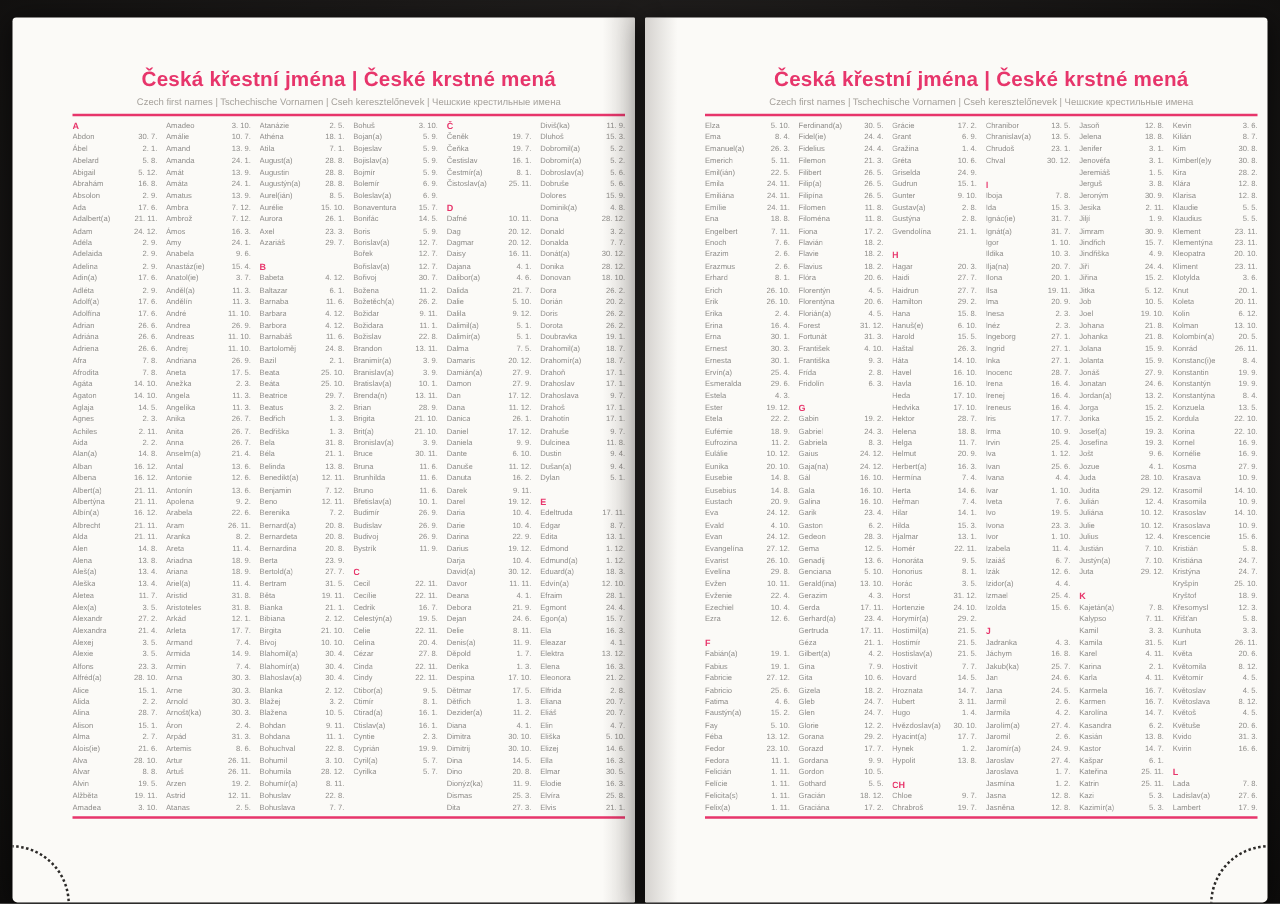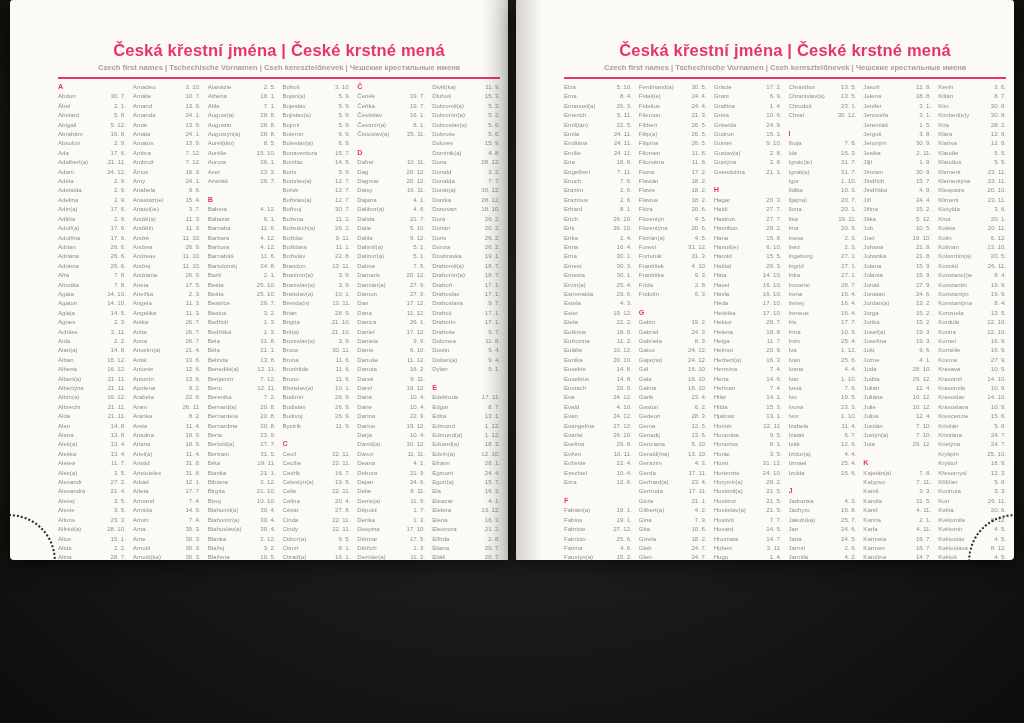--- a/index.html
+++ b/index.html
@@ -5,39 +5,39 @@
   :root { --accent:#e7356b; --txt:#8f8d8a; --page:#fbfaf7; }
   * { box-sizing:border-box; }
   html,body { margin:0; padding:0; }
   body {
     width:1024px; height:723px; overflow:hidden;
     background: radial-gradient(ellipse at 50% 40%, #34312f 0%, #1b1918 55%, #0e0d0c 100%);
     font-family:"Liberation Sans", sans-serif;
   }
   .book { position:absolute; inset:0; }
   .page {
-    position:absolute; top:0; height:560px; width:498px;
+    position:absolute; top:14px; height:708px; width:498px;
     background:var(--page); overflow:hidden;
     box-shadow:0 4px 22px rgba(0,0,0,.65);
   }
   .page.left  { left:10px;  border-radius:3px 1px 1px 4px; }
   .page.right { left:516px; border-radius:1px 3px 4px 1px; }
   .page.left::after, .page.right::after {
     content:""; position:absolute; top:0; bottom:0; width:26px; pointer-events:none;
   }
   .page.left::after  { right:0; background:linear-gradient(to right, rgba(0,0,0,0), rgba(60,50,45,.18)); }
   .page.right::after { left:0;  background:linear-gradient(to left,  rgba(0,0,0,0), rgba(60,50,45,.20)); }
   .page-content { position:relative; padding:40px 8px 0 48px; height:100%; }
   .title {
     margin:0; text-align:center; color:var(--accent);
     font-size:16.5px; font-weight:bold; letter-spacing:.2px; line-height:20px; white-space:nowrap;
   }
   .subtitle {
     margin-top:3px; text-align:center; color:#a6a29c;
-    font-size:7.6px; line-height:10px; white-space:nowrap;font-weight:bold;
+    font-size:7.6px; line-height:10px; white-space:nowrap;
   }
   .rule { height:2px; background:var(--accent); }
   .rule.top { margin-top:4px; }
   .rule.bottom { margin-top:1px; }
   .cols {
     display:grid; grid-template-columns:repeat(6,1fr); column-gap:7px;
     margin-top:3px; height:556px; overflow:hidden;
   }
   .col { display:flex; flex-direction:column; min-width:0; }
   .row {

